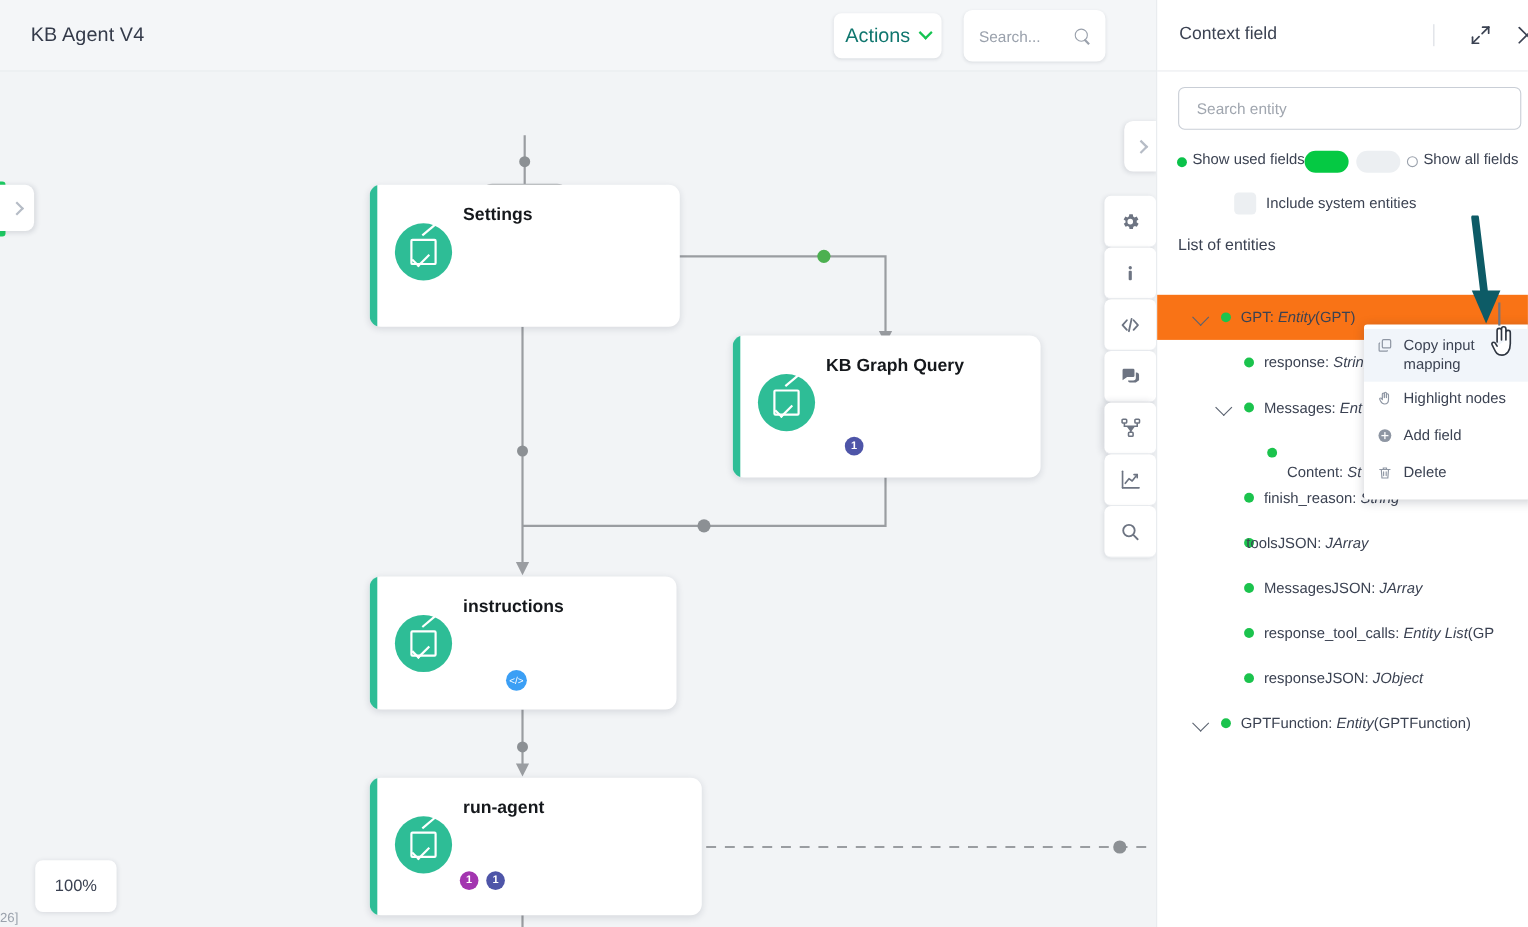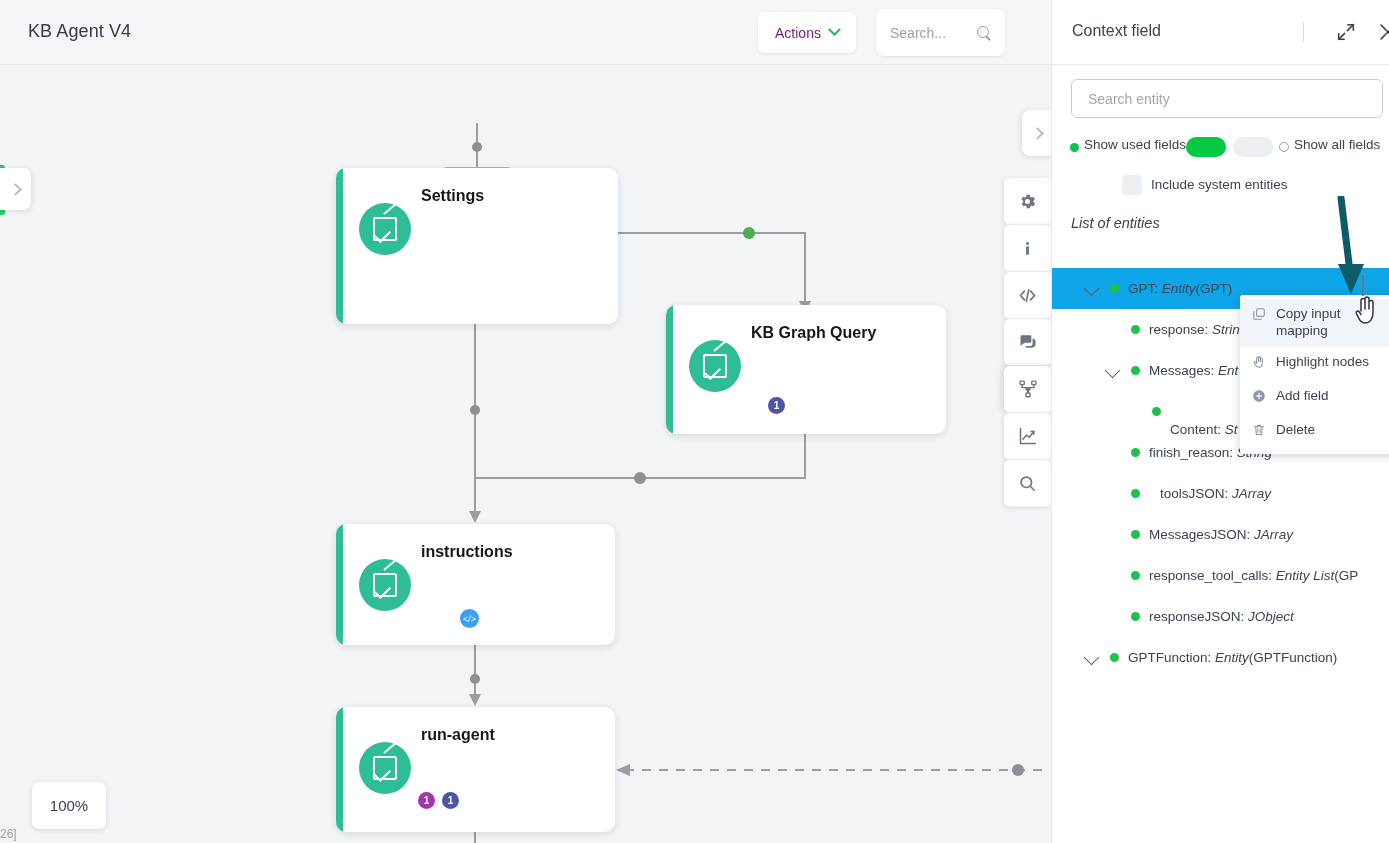--- a/index.html
+++ b/index.html
@@ -28,21 +28,21 @@
     font-size: 18px; color: #343b4a; letter-spacing: .1px;
   }
   .actions-btn {
     position: absolute; left: 758px; top: 12px;
     width: 98px; height: 41px;
     background: #ffffff; border-radius: 7px;
     box-shadow: 0 1px 3px rgba(30,40,60,.10);
     display: flex; align-items: center; justify-content: center; gap: 9px;
     cursor: pointer;
   }
-  .actions-btn .lbl { font-size: 14px; color: #701a75; }
+  .actions-btn .lbl { font-size: 18px; color: #0f766e; }
   .chev {
     width: 9px; height: 9px;
     border-right: 2px solid #15c452; border-bottom: 2px solid #15c452;
     transform: rotate(45deg) translate(-2px,-2px);
   }
   .search-box {
     position: absolute; left: 876px; top: 9px;
     width: 129px; height: 47px;
     background: #ffffff; border-radius: 8px;
     box-shadow: 0 1px 3px rgba(30,40,60,.10);
@@ -237,29 +237,29 @@
   .sys-box {
     position: absolute; left: 52px; top: 0px;
     width: 20px; height: 20px; border-radius: 4px; background: #eceff2;
     cursor: pointer;
   }
   .sys-lbl {
     position: absolute; left: 81px; top: 2px; font-size: 13.5px; color: #3b4252;
   }
   .list-title {
     position: absolute; left: 19px; top: 215px;
-    font-size: 14.5px; color: #3b4252; font-style: italic;
+    font-size: 14.5px; color: #3b4252;
   }
 
   .tree { position: absolute; left: 0; top: 268px; width: 338px; }
   .trow {
     position: relative; height: 41px; display: flex; align-items: center;
     font-size: 13.5px; color: #3b4252; white-space: nowrap;
   }
-  .trow.hl { background: #0ea5e9; }
+  .trow.hl { background: #f97316; }
   .caret {
     position: absolute; width: 11px; height: 11px;
     border-right: 1.8px solid #5a6270; border-bottom: 1.8px solid #5a6270;
     transform: rotate(45deg); cursor: pointer;
   }
   .gdot {
     position: absolute; width: 9px; height: 9px; border-radius: 50%;
     background: #1bc34d;
   }
   .tlabel { position: absolute; }
@@ -340,21 +340,21 @@
 
         <line x1="475" y1="767" x2="475" y2="778" stroke="#9a9da1" stroke-width="2"></line>
 
         <line x1="625" y1="705" x2="1043" y2="705" stroke="#9a9da1" stroke-width="2" stroke-dasharray="9,8"></line>
         <polygon points="616,705 630,699 630,711" fill="#9a9da1"></polygon>
         <circle cx="1018" cy="705" r="6" fill="#8c9094"></circle>
       </svg>
 
       <div class="start-pill">START</div>
 
-      <div class="node" style="left:336px; top:103px; width:282px; height:156px;">
+      <div class="node" style="left:336px; top:103px; width:282px; height:129px;">
         <div class="accent"></div>
         <div class="nicon">
             <span class="chk"></span>
           </div>
         <div class="ntitle">Settings</div>
       </div>
 
       <div class="node" style="left:666px; top:240px; width:280px; height:129px;">
         <div class="accent"></div>
         <div class="nicon">
@@ -370,21 +370,21 @@
         <div class="accent"></div>
         <div class="nicon">
             <span class="chk"></span>
           </div>
         <div class="ntitle">instructions</div>
         <div class="badges" style="left:124px; top:85px;">
           <span class="badge code">&lt;/&gt;</span>
         </div>
       </div>
 
-      <div class="node" style="left:336px; top:642px; width:279px; height:125px;">
+      <div class="node" style="left:336px; top:642px; width:302px; height:125px;">
         <div class="accent"></div>
         <div class="nicon">
             <span class="chk"></span>
           </div>
         <div class="ntitle">run-agent</div>
         <div class="badges" style="left:82px; top:85px;">
           <span class="badge purple">1</span>
           <span class="badge blue">1</span>
         </div>
       </div>
@@ -505,21 +505,21 @@
         <div class="trow">
           <span class="gdot" style="left: 100px; top: 16px;"></span>
           <span class="tlabel" style="left: 118px; margin-top: 36px;">Content: <i>St</i></span>
         </div>
         <div class="trow">
           <span class="gdot" style="left: 79px; top: 16px;"></span>
           <span class="tlabel" style="left: 97px;">finish_reason: <i>String</i></span>
         </div>
         <div class="trow">
           <span class="gdot" style="left: 79px; top: 16px;"></span>
-          <span class="tlabel" style="left: 108px;">toolsJSON: <i>JArray</i></span>
+          <span class="tlabel" style="left: 81px;">toolsJSON: <i>JArray</i></span>
         </div>
         <div class="trow">
           <span class="gdot" style="left: 79px; top: 16px;"></span>
           <span class="tlabel" style="left: 97px;">MessagesJSON: <i>JArray</i></span>
         </div>
         <div class="trow">
           <span class="gdot" style="left: 79px; top: 16px;"></span>
           <span class="tlabel" style="left: 97px;">response_tool_calls: <i>Entity List</i>(GP</span>
         </div>
         <div class="trow">

